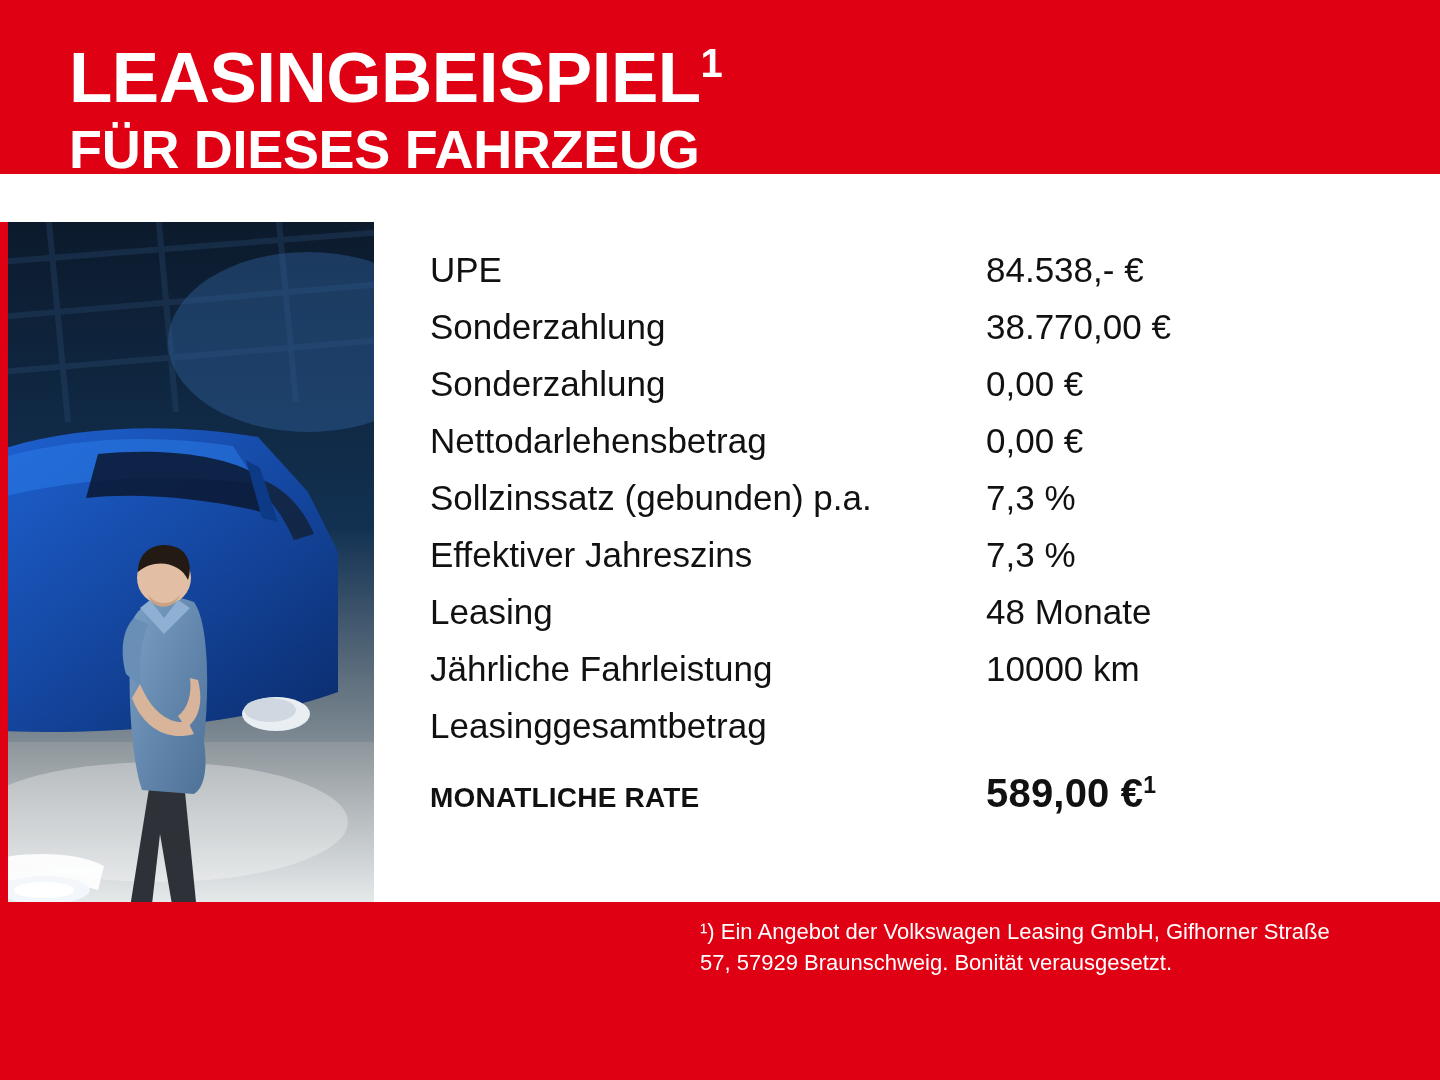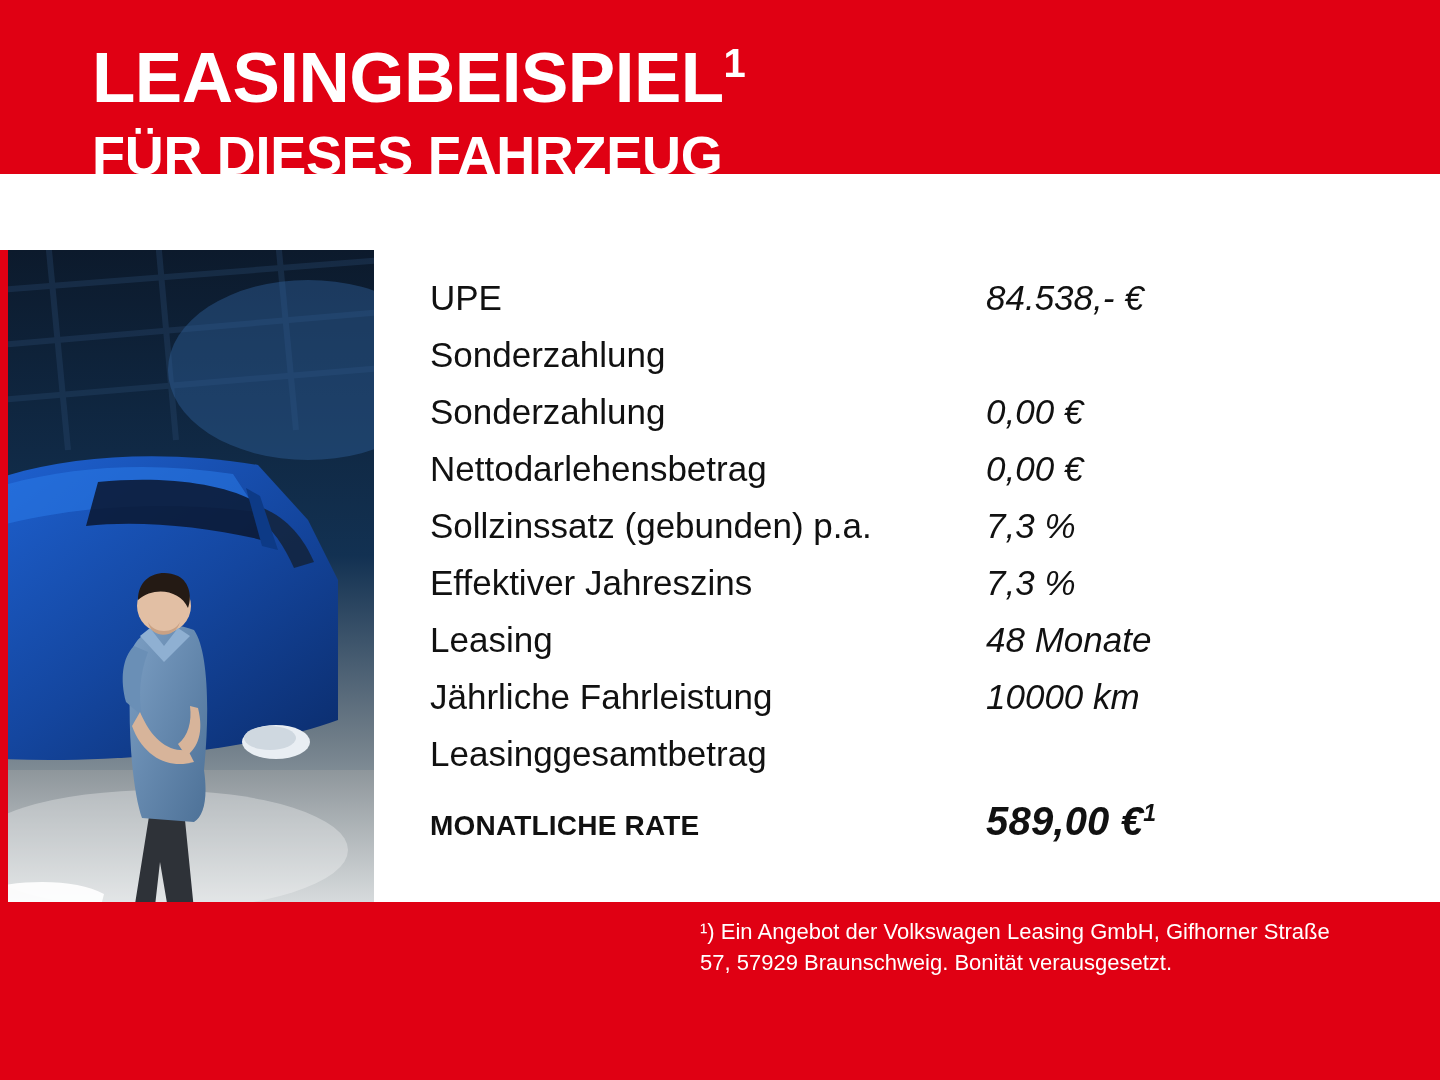--- a/index.html
+++ b/index.html
@@ -23,21 +23,21 @@
 
   
   .banner {
     position: absolute;
     left: 0;
     top: 0;
     width: 1440px;
     height: 174px;
     background: #e00013;
     box-sizing: border-box;
-    padding: 40px 0 0 92px;
+    padding: 40px 0 0 69px;
   }
   .banner-line1 {
     color: #ffffff;
     font-size: 71px;
     font-weight: bold;
     letter-spacing: -0.5px;
     line-height: 76px;
     white-space: nowrap;
   }
   .banner-line1 .sup {
@@ -45,32 +45,31 @@
     vertical-align: super;
     line-height: 0;
   }
   .banner-line2 {
     color: #ffffff;
     font-size: 54px;
     font-weight: bold;
     letter-spacing: -0.3px;
     line-height: 58px;
     white-space: nowrap;
-    margin-top: 10px;
+    margin-top: 4px;
   }
 
   
   .middle {
     position: absolute;
     left: 0;
     top: 222px;
     width: 1440px;
     height: 680px;
     background: #e00013;
-    margin-top: 28px;
   }
 
   
   .photo {
     position: absolute;
     left: 8px;
     top: 0;
     width: 366px;
     height: 680px;
     overflow: hidden;
@@ -100,21 +99,20 @@
     font-size: 35px;
     line-height: 40px;
     width: 556px;
     white-space: nowrap;
   }
   .row .value {
     color: #111111;
     font-size: 35px;
     line-height: 40px;
     white-space: nowrap;
-    font-style: italic;
   }
   .row.total {
     margin-top: 10px;
   }
   .row.total .label {
     font-size: 28px;
     font-weight: bold;
     letter-spacing: 0.2px;
   }
   .row.total .value {
@@ -243,20 +241,21 @@
     </div>
 
     <div class="panel">
 
       <div class="row">
         <div class="label">UPE</div>
         <div class="value">84.538,- €</div>
       </div>
       <div class="row">
         <div class="label">Sonderzahlung</div>
+        <div class="value">38.770,00 €</div>
       </div>
       <div class="row">
         <div class="label">Sonderzahlung</div>
         <div class="value">0,00 €</div>
       </div>
       <div class="row">
         <div class="label">Nettodarlehensbetrag</div>
         <div class="value">0,00 €</div>
       </div>
       <div class="row">

